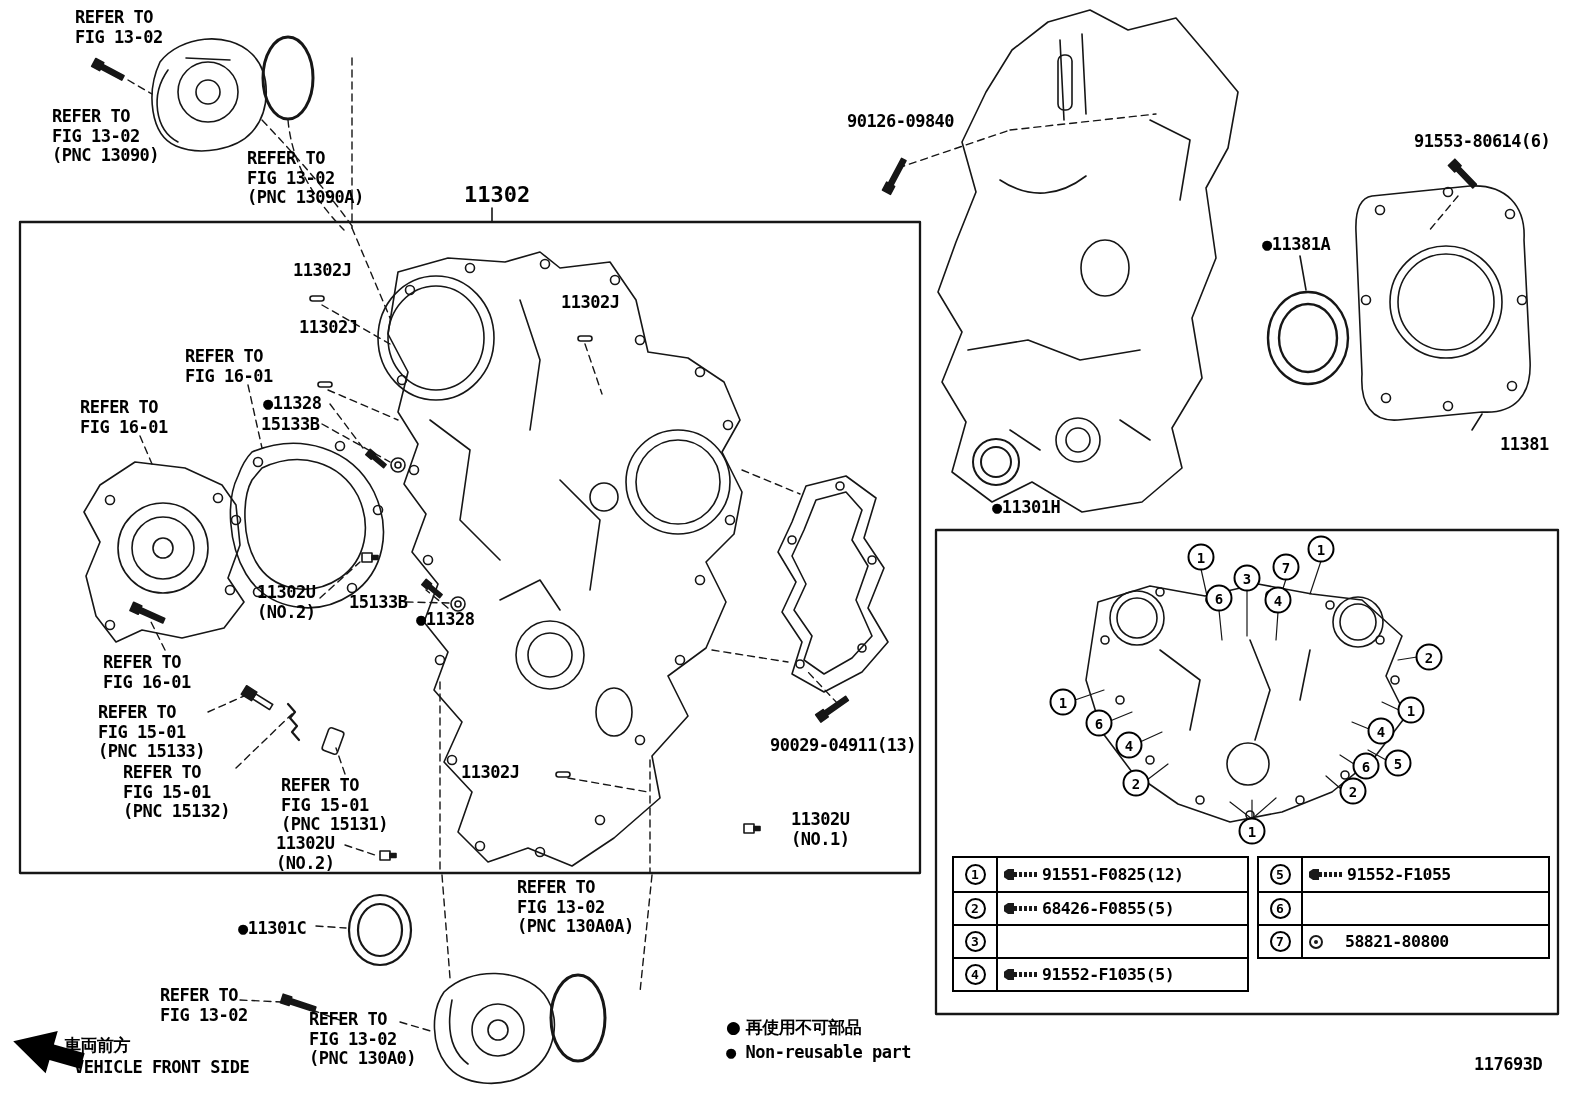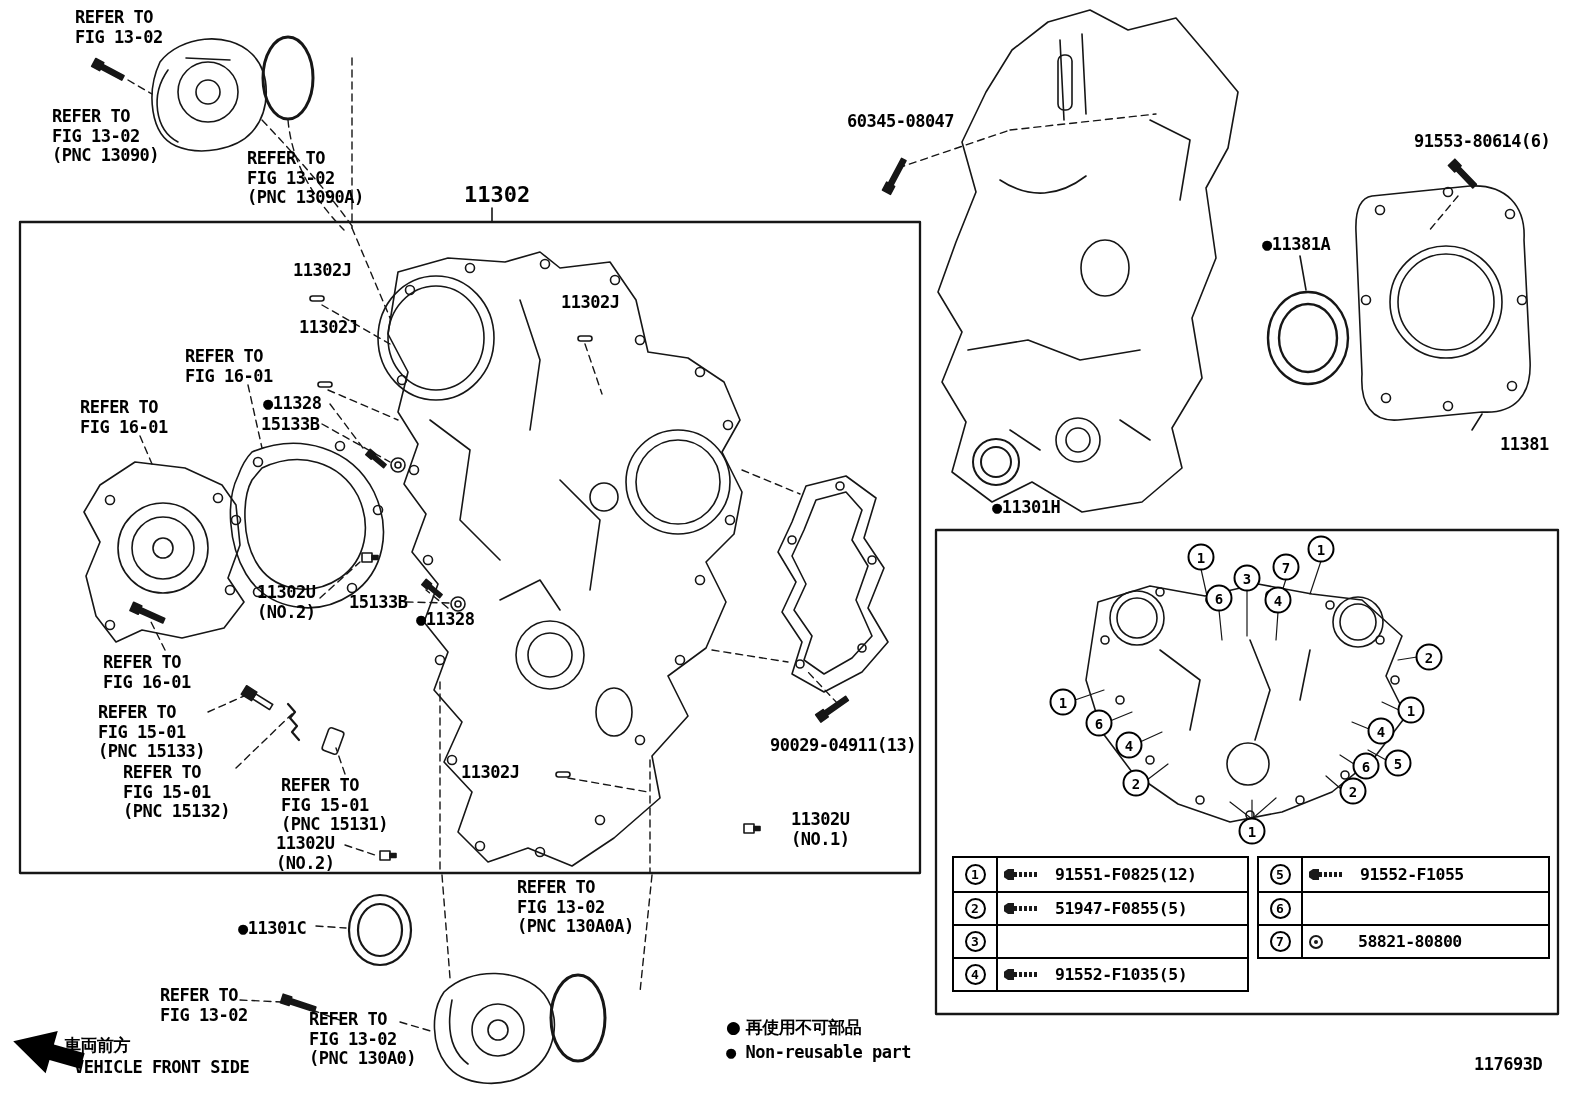--- a/index.html
+++ b/index.html
@@ -16,21 +16,21 @@
   .label.cjk{font-family:"DejaVu Sans",sans-serif;}
   .callout{
     position:absolute;width:23px;height:23px;border:2px solid #000;border-radius:50%;
     background:#fff;display:flex;align-items:center;justify-content:center;
     font-size:14px;font-weight:bold;transform:translate(-50%,-50%);z-index:4;
   }
   .ftable{position:absolute;border:2px solid #000;background:#fff;z-index:5;}
   .frow{display:flex;align-items:stretch;height:33px;box-sizing:border-box;border-top:2px solid #000;}
   .frow:first-child{border-top:none;}
   .fcell-num{width:42px;display:flex;align-items:center;justify-content:center;border-right:2px solid #000;flex:0 0 auto;}
-  .fcell-part{flex:1;display:flex;align-items:center;gap:15px;padding:0 6px;font-weight:bold;font-size:16.5px;letter-spacing:-0.5px;white-space:nowrap;}
+  .fcell-part{flex:1;display:flex;align-items:center;gap:2px;padding:0 6px;font-weight:bold;font-size:16.5px;letter-spacing:-0.5px;white-space:nowrap;}
   .cnum{width:21px;height:21px;border:2px solid #000;border-radius:50%;display:flex;align-items:center;justify-content:center;font-size:13px;font-weight:bold;box-sizing:border-box;}
   .bolt{position:relative;display:inline-block;width:36px;height:11px;flex:0 0 auto;}
   .bolt::before{content:"";position:absolute;left:0;top:0;width:10px;height:11px;background:#1a1a1a;
     clip-path:polygon(0 25%,40% 0,100% 0,100% 100%,40% 100%,0 75%);}
   .bolt::after{content:"";position:absolute;left:10px;top:3px;width:25px;height:5px;
     background:repeating-linear-gradient(90deg,#1a1a1a 0 3px,#fff 3px 5px);}
   .nut{position:relative;display:inline-block;width:14px;height:14px;border:2.5px solid #1a1a1a;border-radius:50%;box-sizing:border-box;flex:0 0 auto;margin-right:20px;}
   .nut::after{content:"";position:absolute;left:50%;top:50%;width:4px;height:4px;margin:-2px 0 0 -2px;background:#1a1a1a;border-radius:50%;}
 </style>
 </head>
@@ -384,21 +384,21 @@
 FIG 13-02
 (PNC 130A0A)</div>
 <div class="label" style="left:238px;top:919px">●11301C</div>
 <div class="label" style="left:160px;top:986px">REFER TO
 FIG 13-02</div>
 <div class="label" style="left:309px;top:1010px">REFER TO
 FIG 13-02
 (PNC 130A0)</div>
 <div class="label cjk" style="left:64px;top:1036px">車両前方</div>
 <div class="label" style="left:74px;top:1058px">VEHICLE FRONT SIDE</div>
-<div class="label" style="left:847px;top:112px">60345-08047</div>
+<div class="label" style="left:847px;top:112px">90126-09840</div>
 <div class="label" style="left:1414px;top:132px">91553-80614(6)</div>
 <div class="label" style="left:1262px;top:235px">●11381A</div>
 <div class="label" style="left:1500px;top:435px">11381</div>
 <div class="label" style="left:992px;top:498px">●11301H</div>
 <div class="label cjk" style="left:726px;top:1018px">● 再使用不可部品</div>
 <div class="label" style="left:726px;top:1043px">● Non-reusable part</div>
 <div class="label" style="left:1474px;top:1055px">117693D</div>
 
 <div id="callout-layer">
     <div class="callout" style="left: 1201px; top: 557px;">1</div>
@@ -429,21 +429,21 @@
         <span class="bolt"></span>
         <span>91551-F0825(12)</span>
       </div>
     </div>
     <div class="frow">
       <div class="fcell-num">
         <span class="cnum">2</span>
       </div>
       <div class="fcell-part">
         <span class="bolt"></span>
-        <span>51947-F0855(5)</span>
+        <span>68426-F0855(5)</span>
       </div>
     </div>
     <div class="frow">
       <div class="fcell-num">
         <span class="cnum">3</span>
       </div>
     </div>
     <div class="frow">
       <div class="fcell-num">
         <span class="cnum">4</span>

